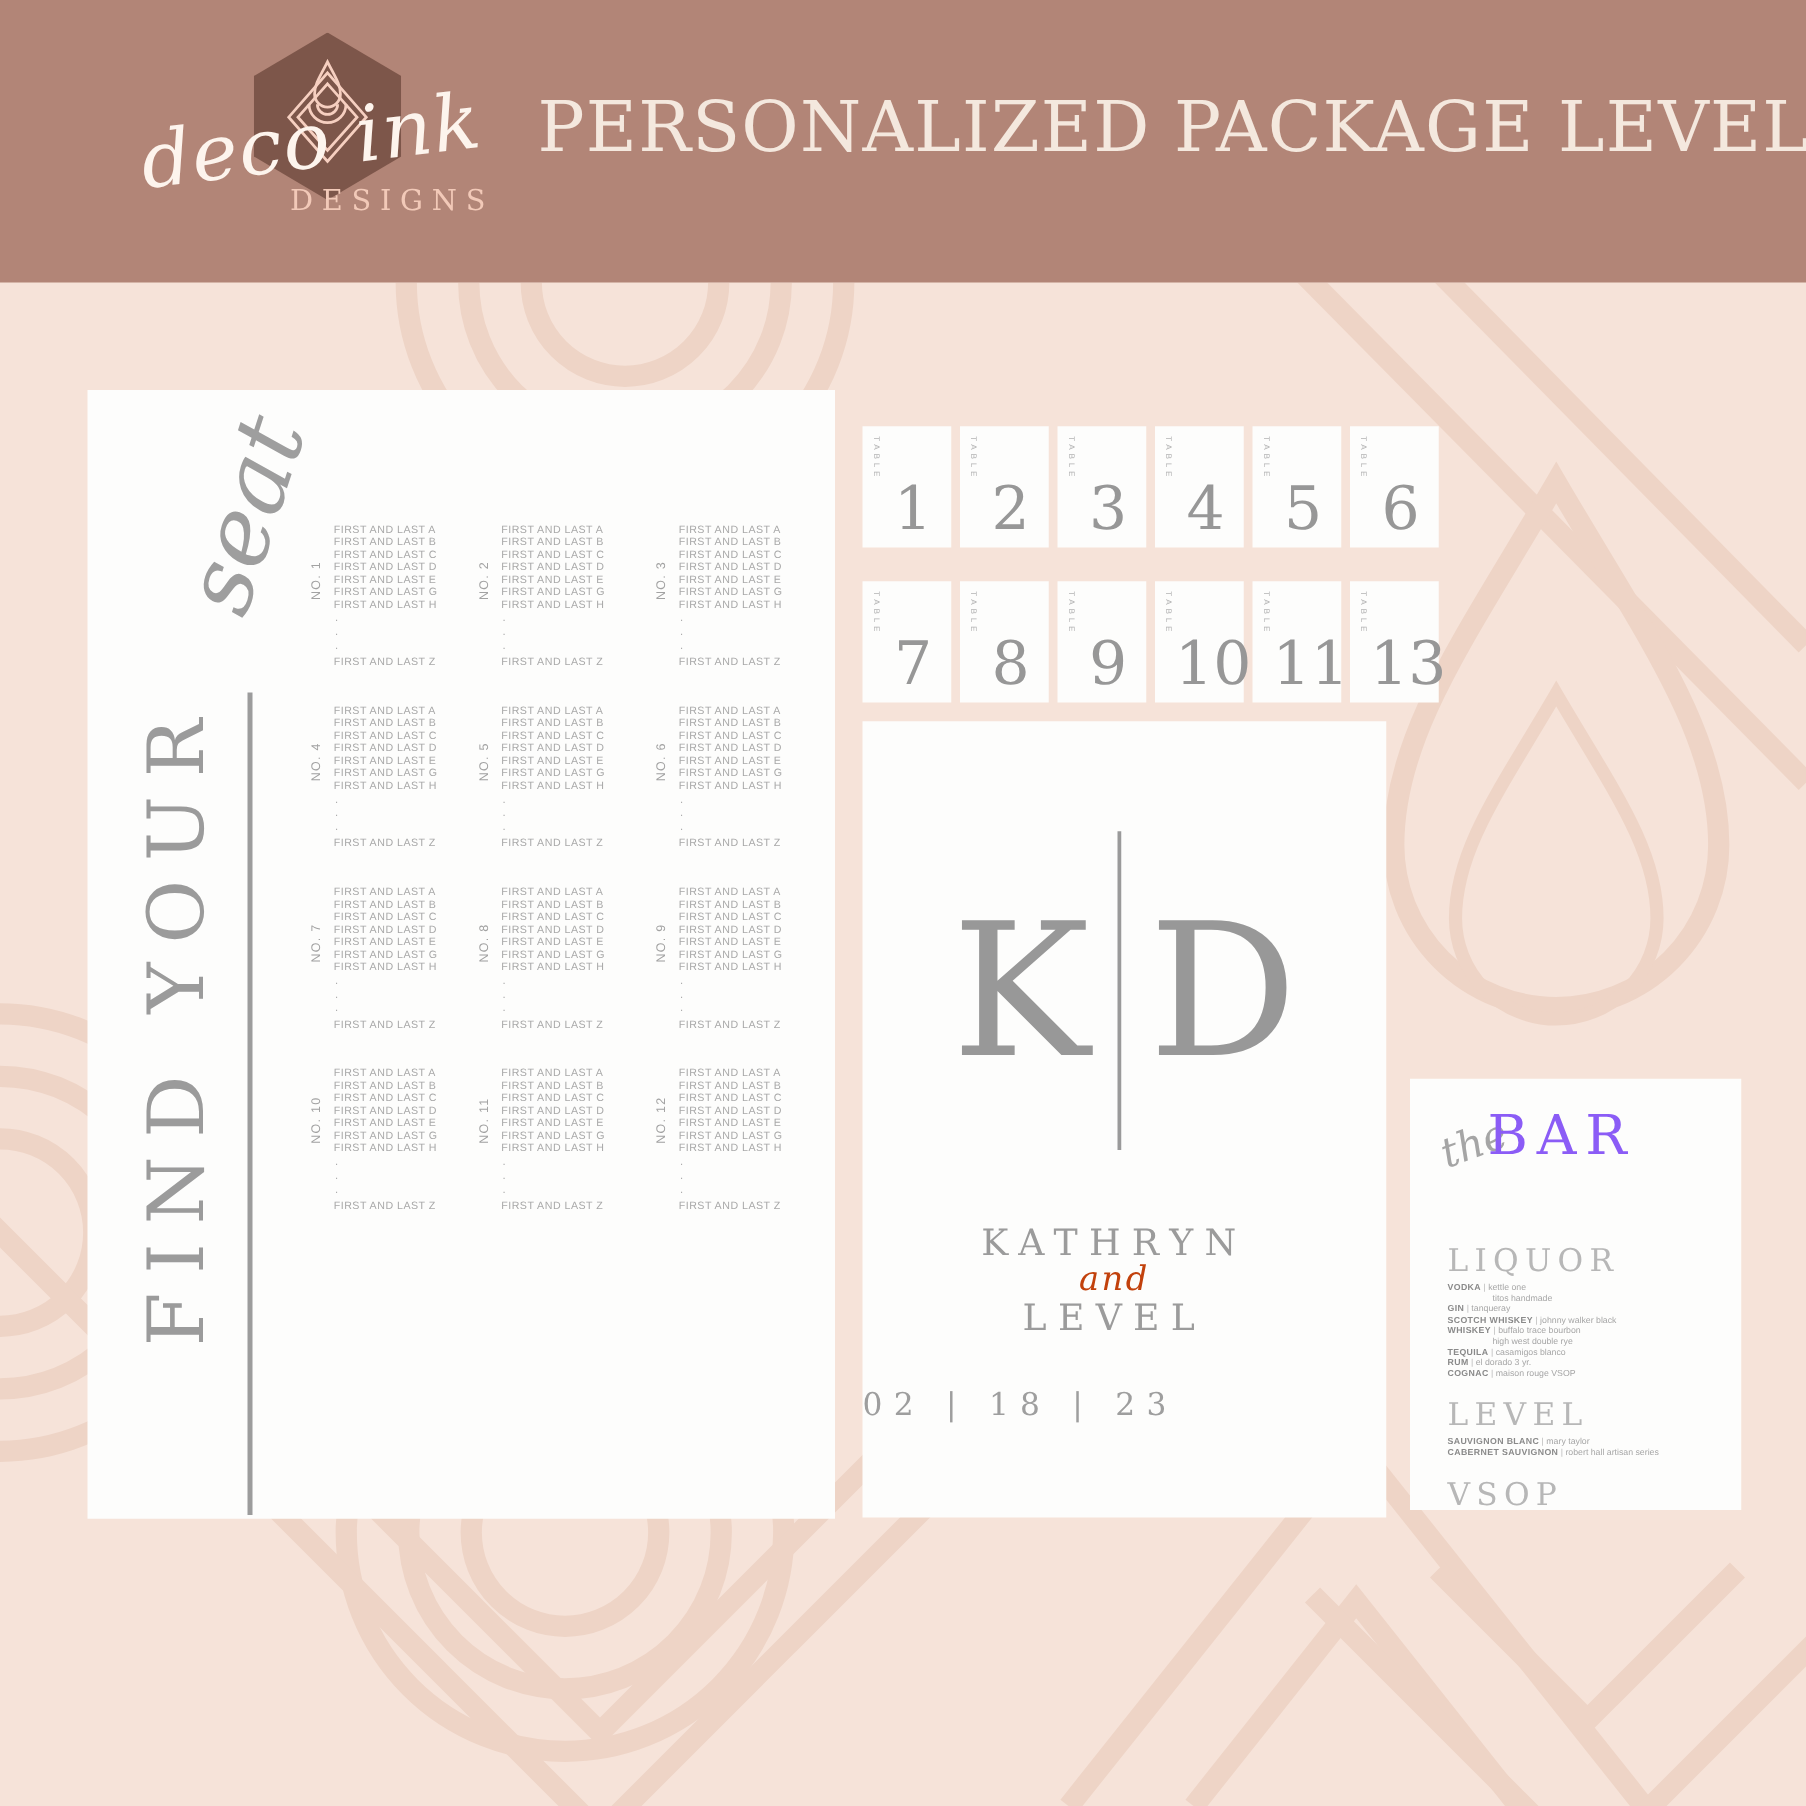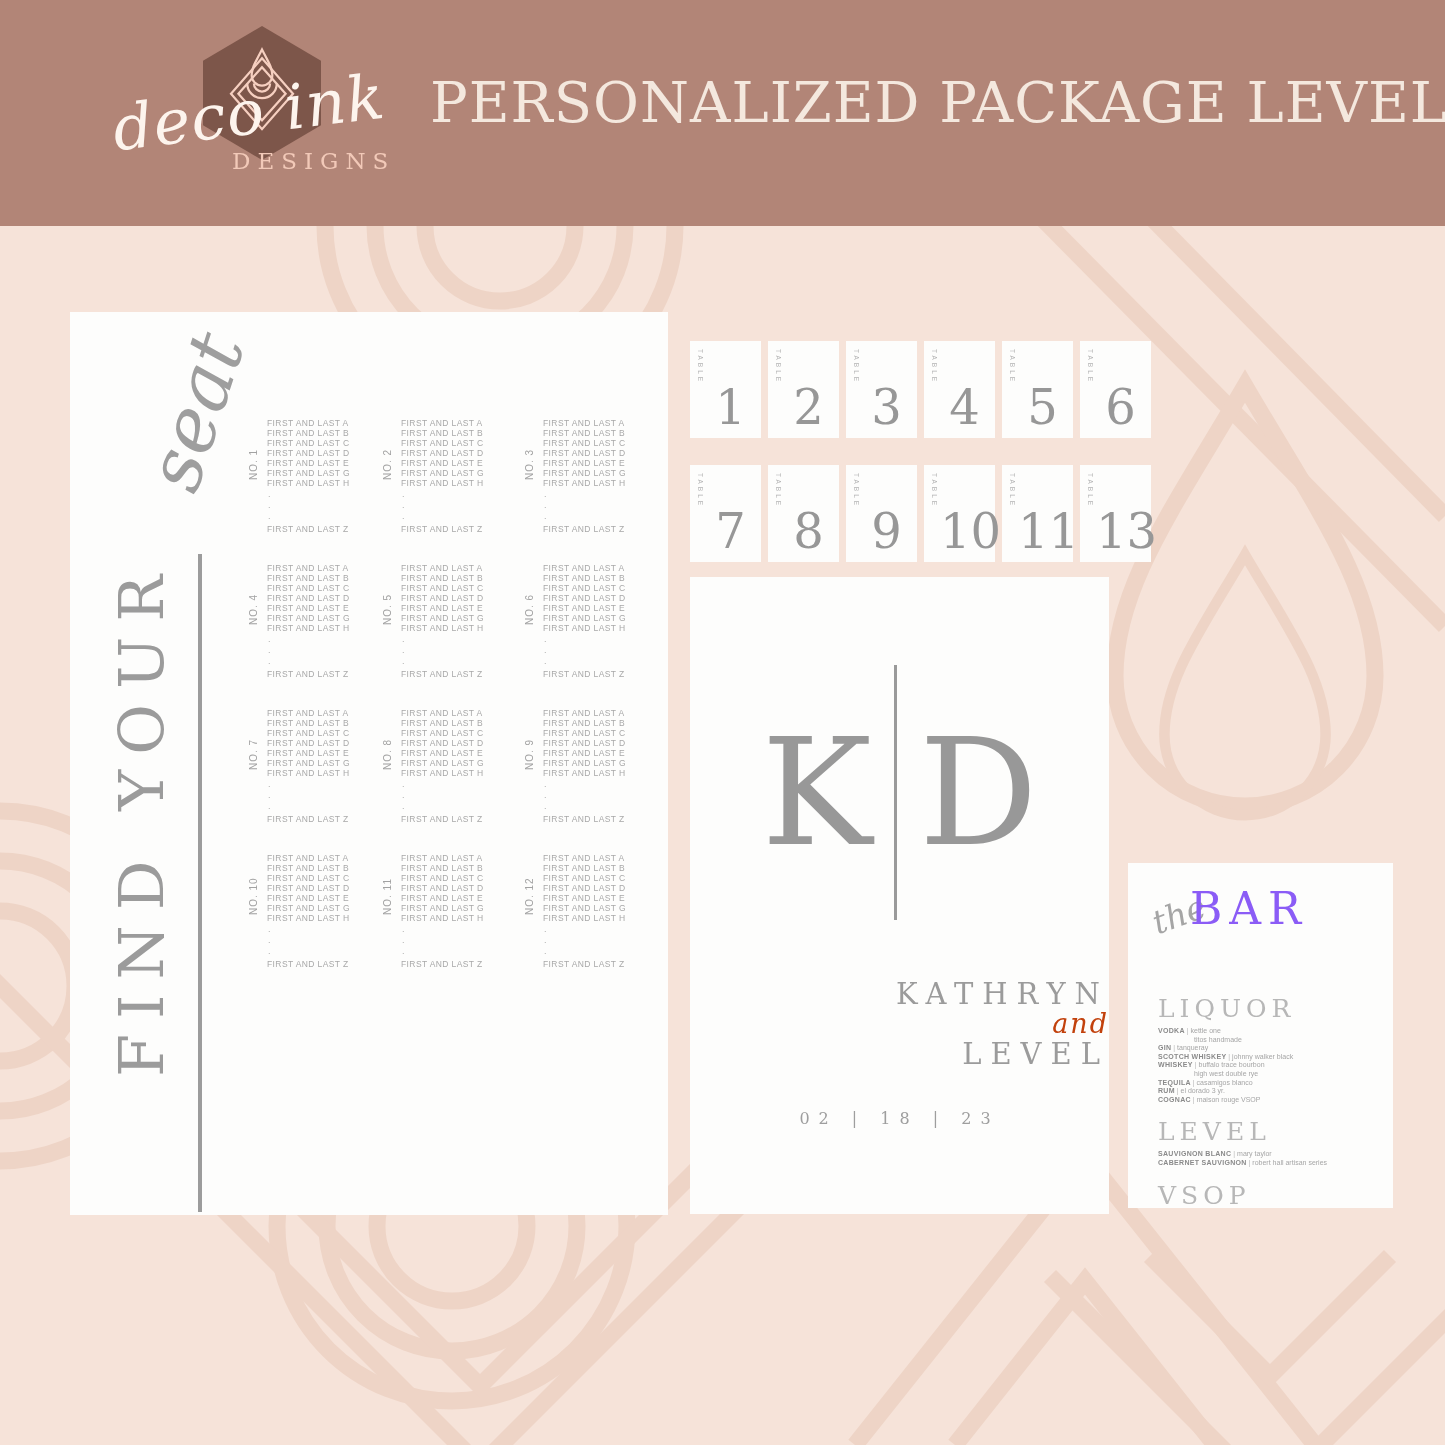--- a/index.html
+++ b/index.html
@@ -64,24 +64,24 @@
             color:#b4b4b4}
   .tc-num{position:absolute;left:16px;right:6px;bottom:7px;text-align:center;
           font-size:48px;line-height:1;color:#979797}
 
   
   .welcome{left:690px;top:577px;width:419px;height:637px}
   .monogram{position:absolute;left:0;right:0;top:88px;height:255px;display:flex;
             align-items:center;justify-content:center;gap:22px}
   .mono-letter{font-size:148px;line-height:1;color:#989898}
   .mono-bar{width:3px;height:255px;background:#9a9a9a}
-  .names-block{position:absolute;left:0;right:0;top:400px;text-align:right;color:#9b9b9b}
+  .names-block{position:absolute;left:0;right:16px;top:400px;text-align:center;color:#9b9b9b}
   .name-line{font-size:29px;letter-spacing:9px}
   .conj{font-style:italic;font-size:27px;letter-spacing:2px;line-height:26px;color:#c2410c}
-  .sign-date{position:absolute;left:0;right:0;top:532px;text-align:center;font-size:16px;
+  .sign-date{position:absolute;left:0;right:0;top:532px;font-size:25px;
              letter-spacing:9px;color:#9e9e9e}
 
   
   .bar-card{left:1128px;top:863px;width:265px;height:345px;padding:16px 14px 0 30px;
             overflow:hidden}
   .bar-head{position:relative;height:72px}
   .bar-the{position:absolute;left:-6px;top:16px;font-style:italic;font-size:33px;
            transform:rotate(-20deg);color:#a5a5a5}
   .bar-word{position:absolute;left:32px;top:4px;font-size:44px;letter-spacing:7px;
             color:#8b5cf6}

